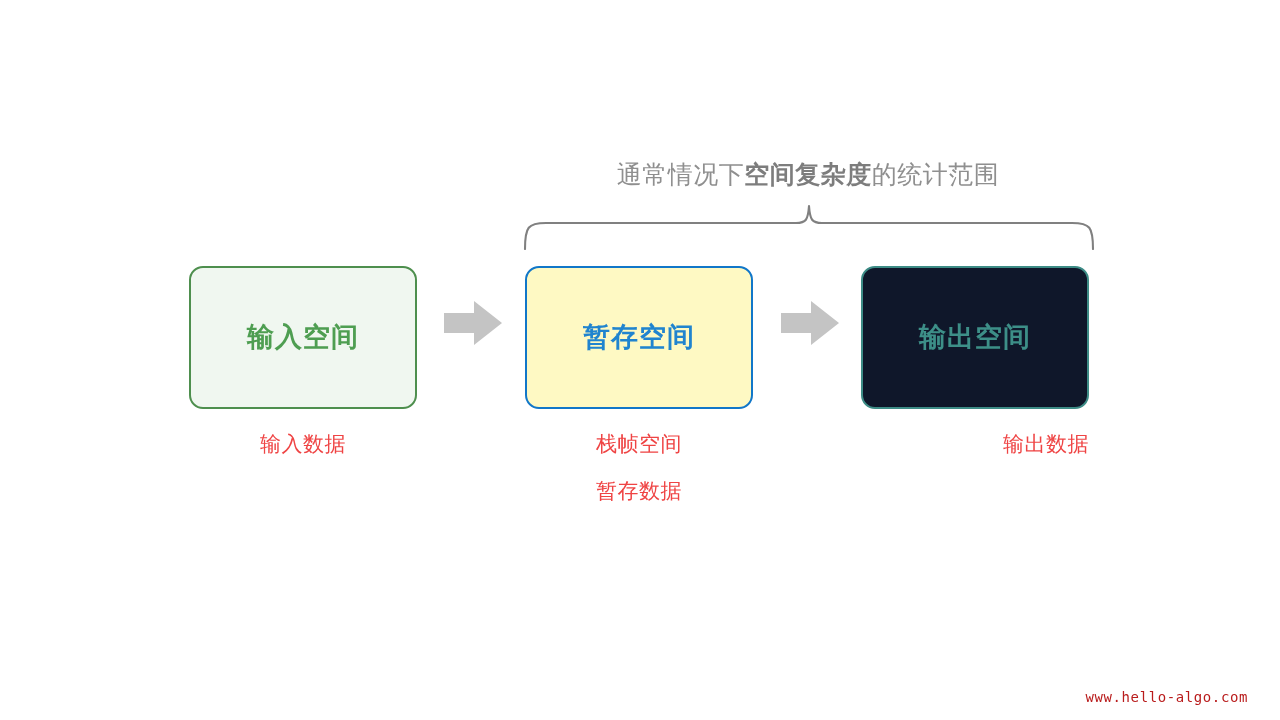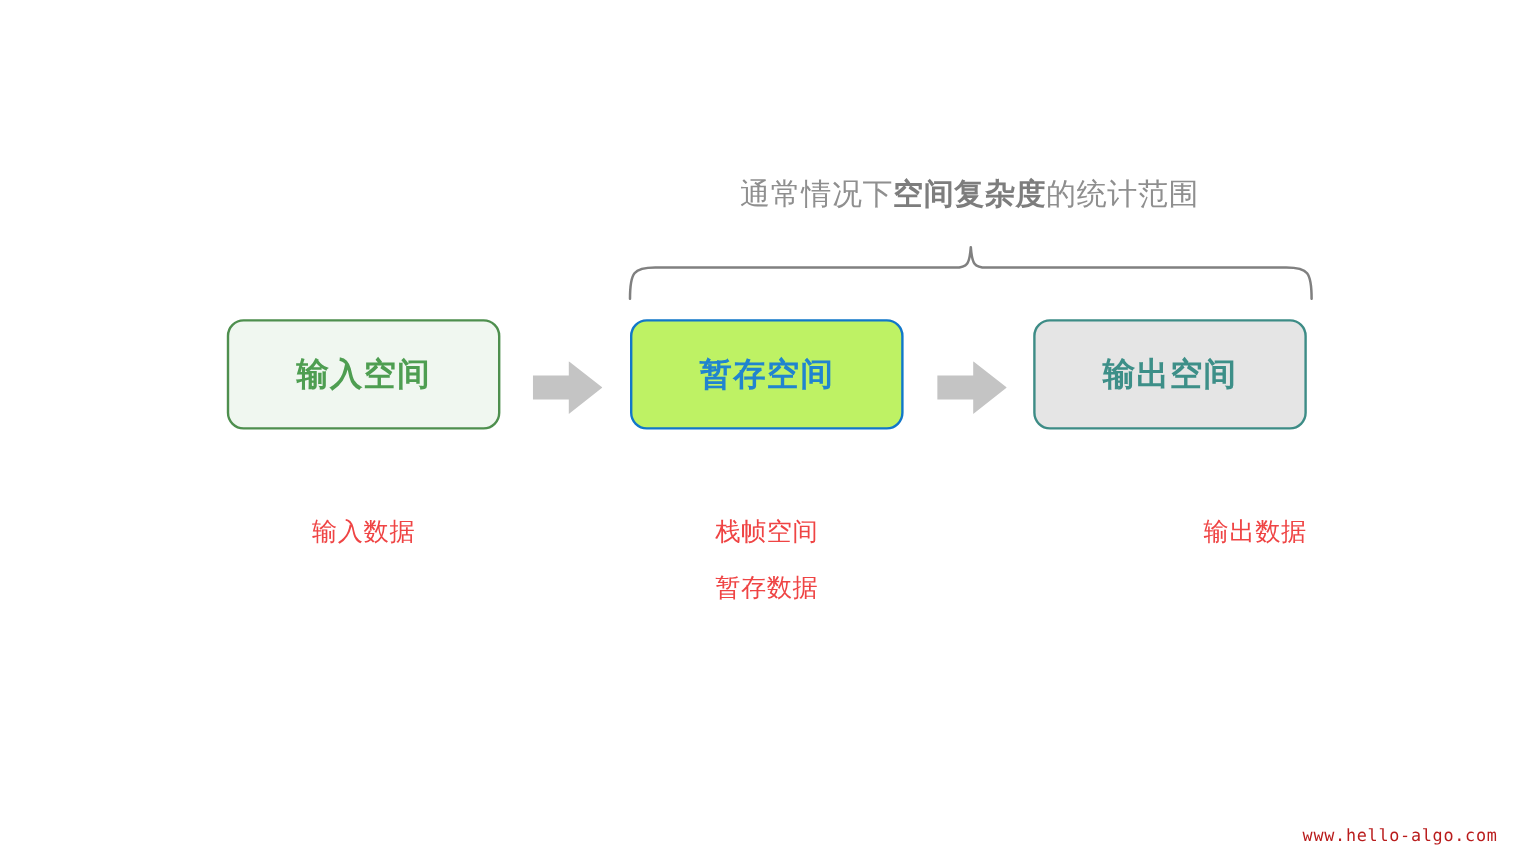--- a/index.html
+++ b/index.html
@@ -19,21 +19,21 @@
   #canvas {
     position: relative;
     width: 1280px;
     height: 720px;
   }
 
   
   .scope-title {
     position: absolute;
     left: 0;
-    top: 143px;
+    top: 155px;
     width: 1280px;
     text-align: center;
     font-size: 25px;
     line-height: 38px;
     color: #8f8f8f;
     white-space: nowrap;
     letter-spacing: 0.5px;
   }
   .scope-title .em {
     font-weight: bold;
@@ -60,21 +60,21 @@
     left: 0;
     top: 266px;
     width: 1280px;
     height: 116px;
   }
 
   .box {
     position: absolute;
     top: 0;
     width: 228px;
-    height: 92px;
+    height: 143px;
     border-radius: 14px;
     border-width: 2px;
     border-style: solid;
     box-sizing: border-box;
     display: flex;
     align-items: center;
     justify-content: center;
   }
   .box-label {
     font-size: 27px;
@@ -85,28 +85,28 @@
 
   .box-input {
     left: 189px;
     background: #f0f7f0;
     border-color: #4e8f4e;
   }
   .box-input .box-label { color: #4e9e51; }
 
   .box-temp {
     left: 525px;
-    background: #bef264;
+    background: #fef9c3;
     border-color: #1177c9;
   }
   .box-temp .box-label { color: #2084cf; }
 
   .box-output {
     left: 861px;
-    background: #e5e5e5;
+    background: #0f172a;
     border-color: #3d8c86;
   }
   .box-output .box-label { color: #3d8f88; }
 
   
   .arrow {
     position: absolute;
     top: 35px;
     width: 58px;
     height: 44px;

